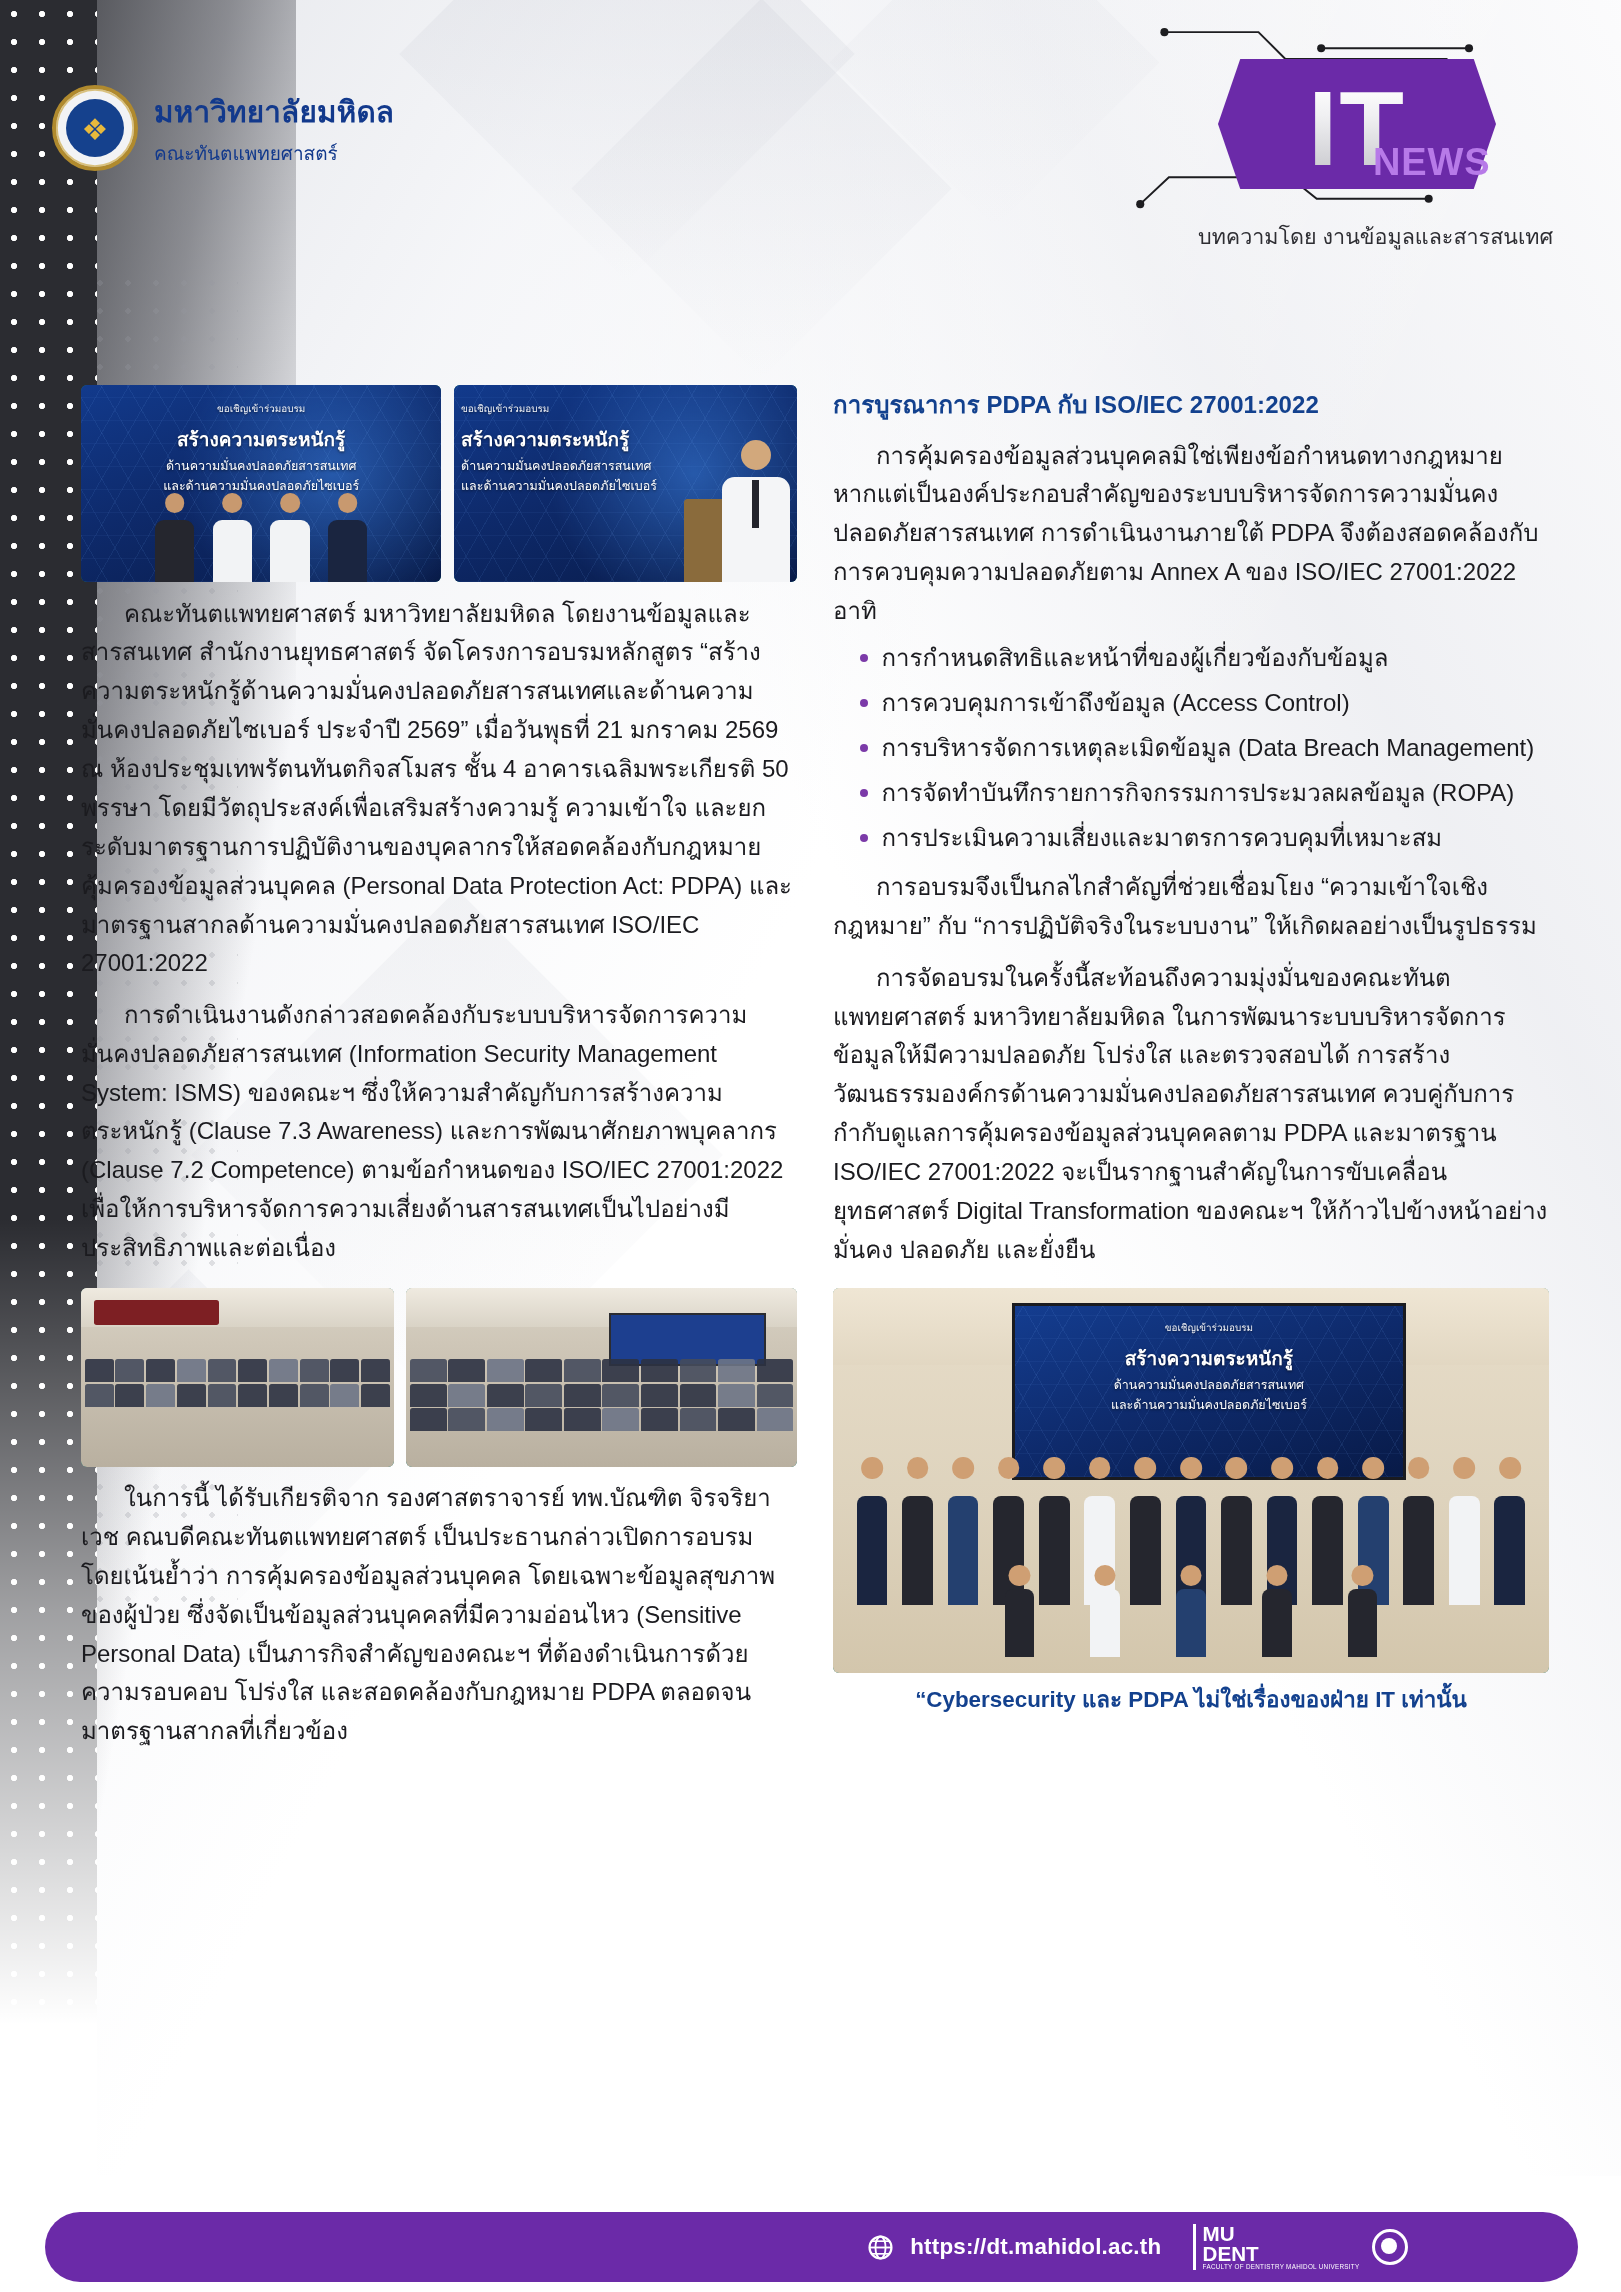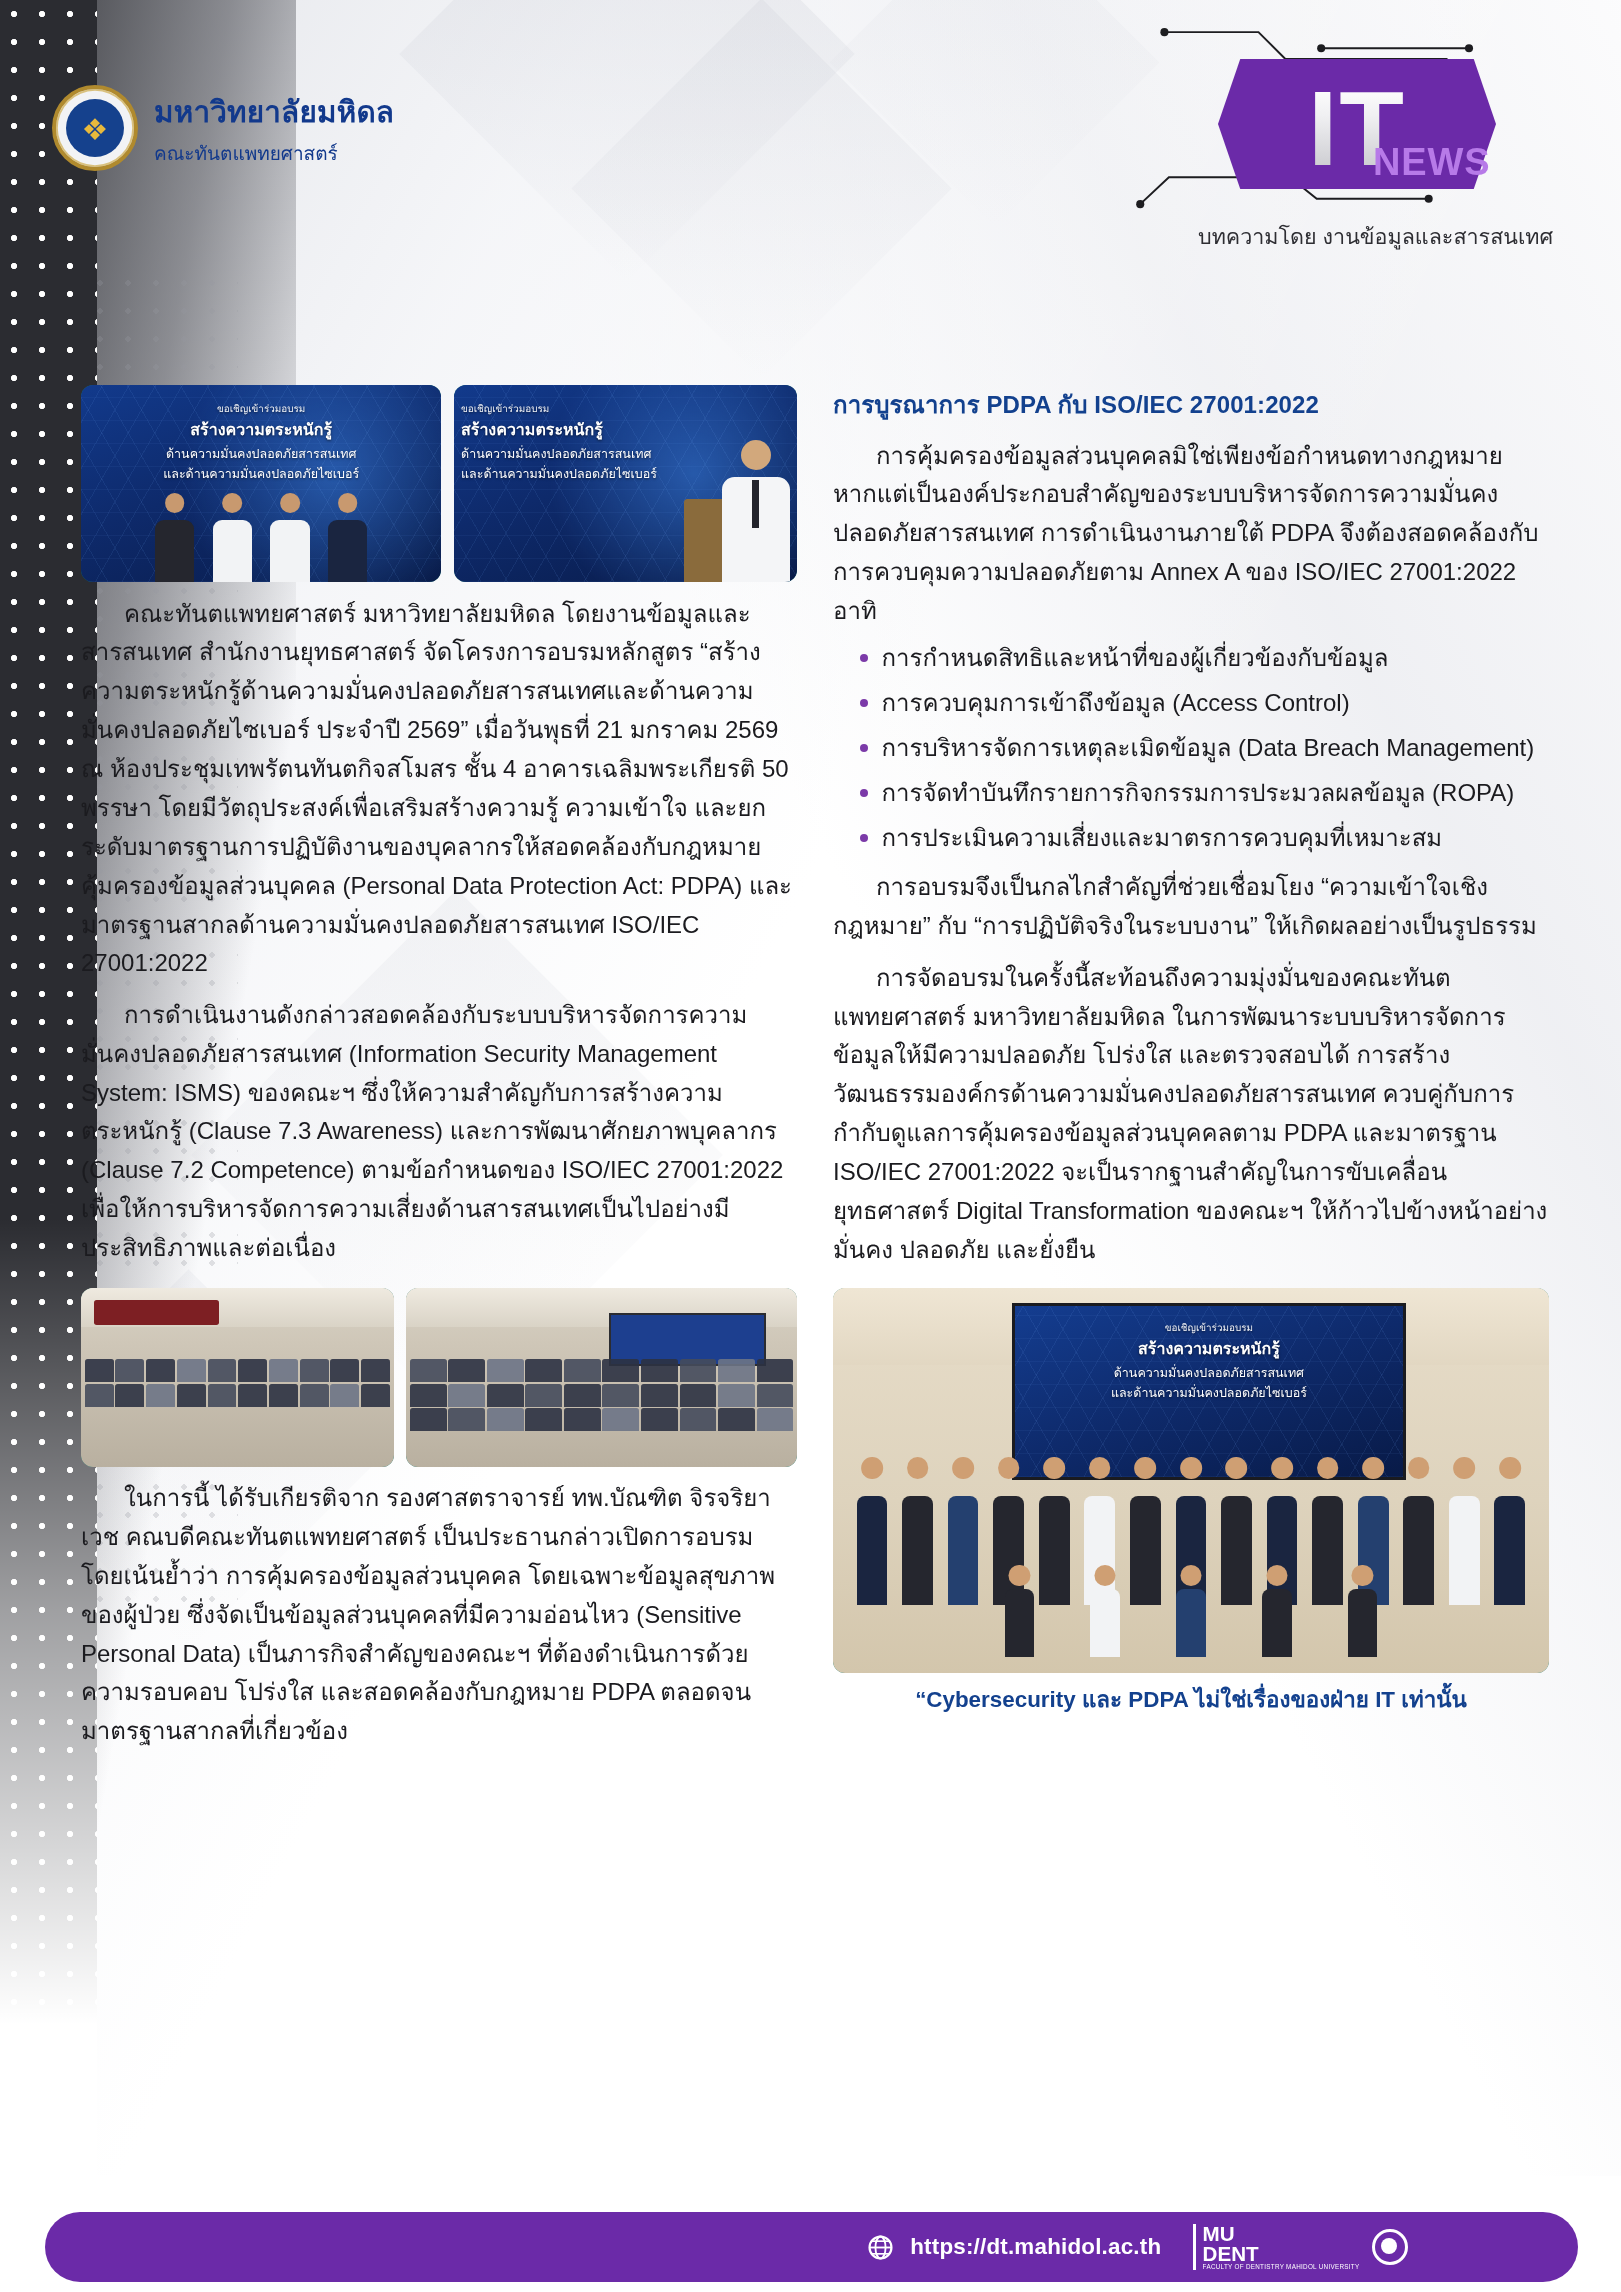--- a/index.html
+++ b/index.html
@@ -113,21 +113,21 @@
     font-size:21.5px; color:#2e2e33;
   }
 
   
   .col { position:absolute; top:385px; width:716px; }
   .col-l { left:81px; }
   .col-r { left:833px; }
 
   .imgrow { display:flex; gap:12.5px; }
   .photo {
-    position:relative; overflow:hidden; border-radius:12px;
+    position:relative; overflow:hidden; border-radius:6px;
     background:#0f766e; flex:1 1 auto;
   }
   .photo.small { height:197px; }
 
   
   .stage {
     position:absolute; inset:0;
     background:
       radial-gradient(circle at 70% 45%, rgba(70,150,255,.45), rgba(0,0,0,0) 55%),
       linear-gradient(160deg,#123a8c 0%,#0e2a6b 45%,#081a47 100%);
@@ -138,21 +138,21 @@
       repeating-linear-gradient(60deg, rgba(120,175,255,.28) 0 0.9px, rgba(0,0,0,0) 0.9px 23px),
       repeating-linear-gradient(-60deg, rgba(120,175,255,.28) 0 0.9px, rgba(0,0,0,0) 0.9px 23px),
       repeating-linear-gradient(0deg, rgba(120,175,255,.18) 0 0.9px, rgba(0,0,0,0) 0.9px 23px);
   }
   .slide-txt {
     position:absolute; left:0; right:0; top:8%;
     text-align:center; color:#fff;
     text-shadow:0 0.9px 2.7px rgba(0,0,0,.6);
   }
   .slide-txt .l0 { font-size:9.9px; opacity:.95; }
-  .slide-txt .l1 { font-size:16px; font-weight:bold; color:#fff; margin-top:1px; }
+  .slide-txt .l1 { font-size:19px; font-weight:bold; color:#fff; margin-top:8px; }
   .slide-txt .l2 { font-size:12.5px; margin-top:1.8px; }
   .slide-txt .l3 { font-size:12.5px; }
   .people { position:absolute; left:0; right:0; bottom:0; height:58%; display:flex; align-items:flex-end; justify-content:center; gap:3%; }
   .person { width:13%; height:78%; position:relative; }
   .person .head {
     position:absolute; left:50%; top:0; transform:translateX(-50%);
     width:42%; aspect-ratio:1/1; border-radius:50%; background:#c8996f;
   }
   .person .body {
     position:absolute; left:8%; right:8%; top:30%; bottom:0;

